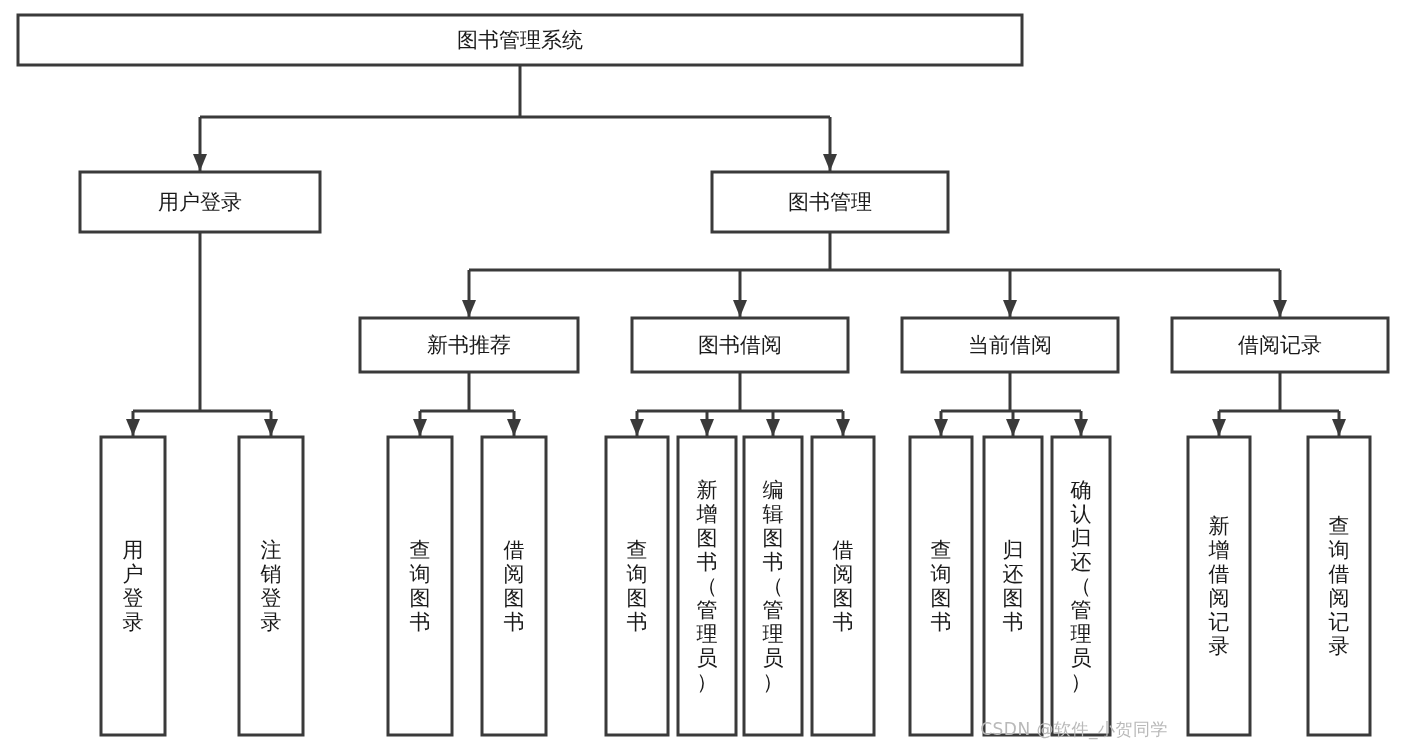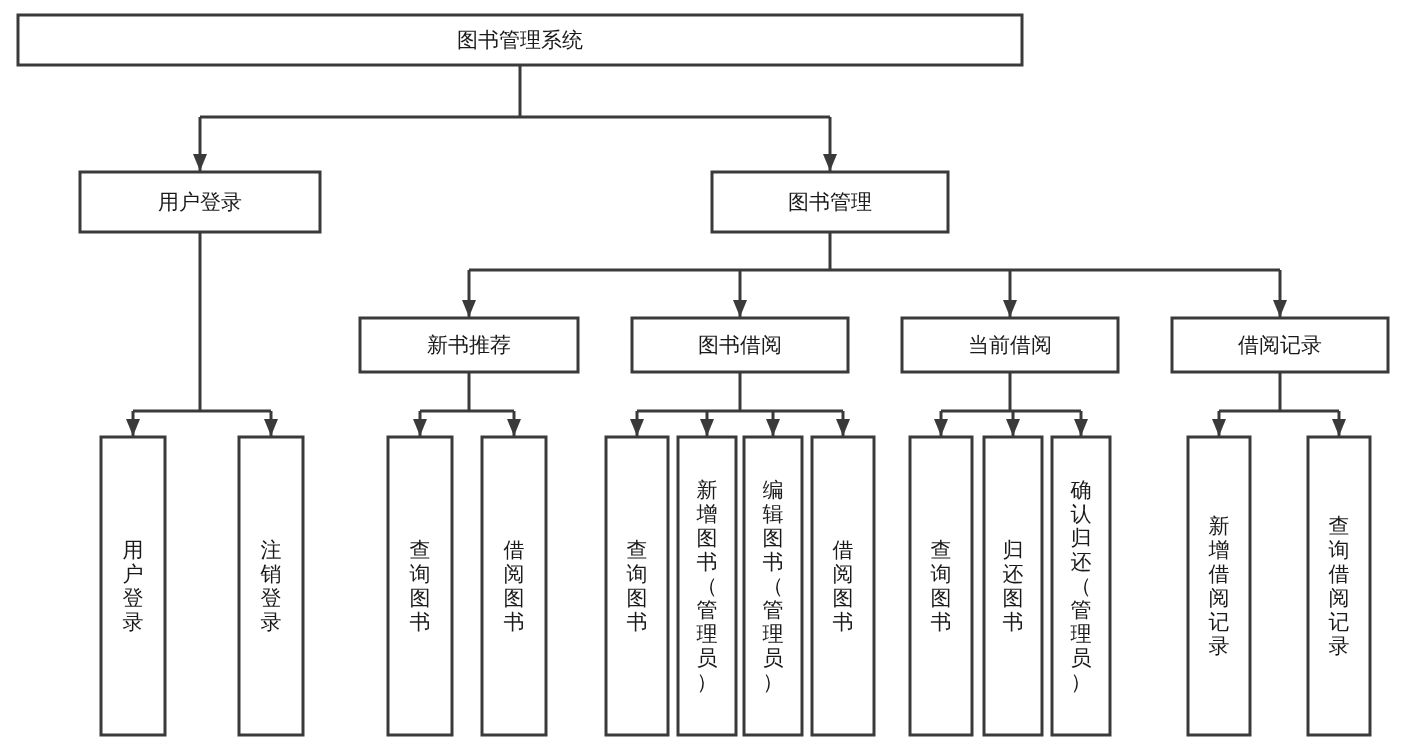--- a/index.html
+++ b/index.html
@@ -202,13 +202,14 @@
           <rect x="1188" y="437" width="62" height="298" class="node-box"></rect>
           <text x="1219" y="533" class="leaf-label-v"><tspan x="1219" dy="0">新</tspan><tspan x="1219" dy="24">增</tspan><tspan x="1219" dy="24">借</tspan><tspan x="1219" dy="24">阅</tspan><tspan x="1219" dy="24">记</tspan><tspan x="1219" dy="24">录</tspan></text>
         </g>
         <g>
           <rect x="1308" y="437" width="62" height="298" class="node-box"></rect>
           <text x="1339" y="533" class="leaf-label-v"><tspan x="1339" dy="0">查</tspan><tspan x="1339" dy="24">询</tspan><tspan x="1339" dy="24">借</tspan><tspan x="1339" dy="24">阅</tspan><tspan x="1339" dy="24">记</tspan><tspan x="1339" dy="24">录</tspan></text>
         </g>
       </g>
   </svg>
 
+  <div class="watermark">CSDN @软件_小贺同学</div>
 </div>
 
 </body></html>

